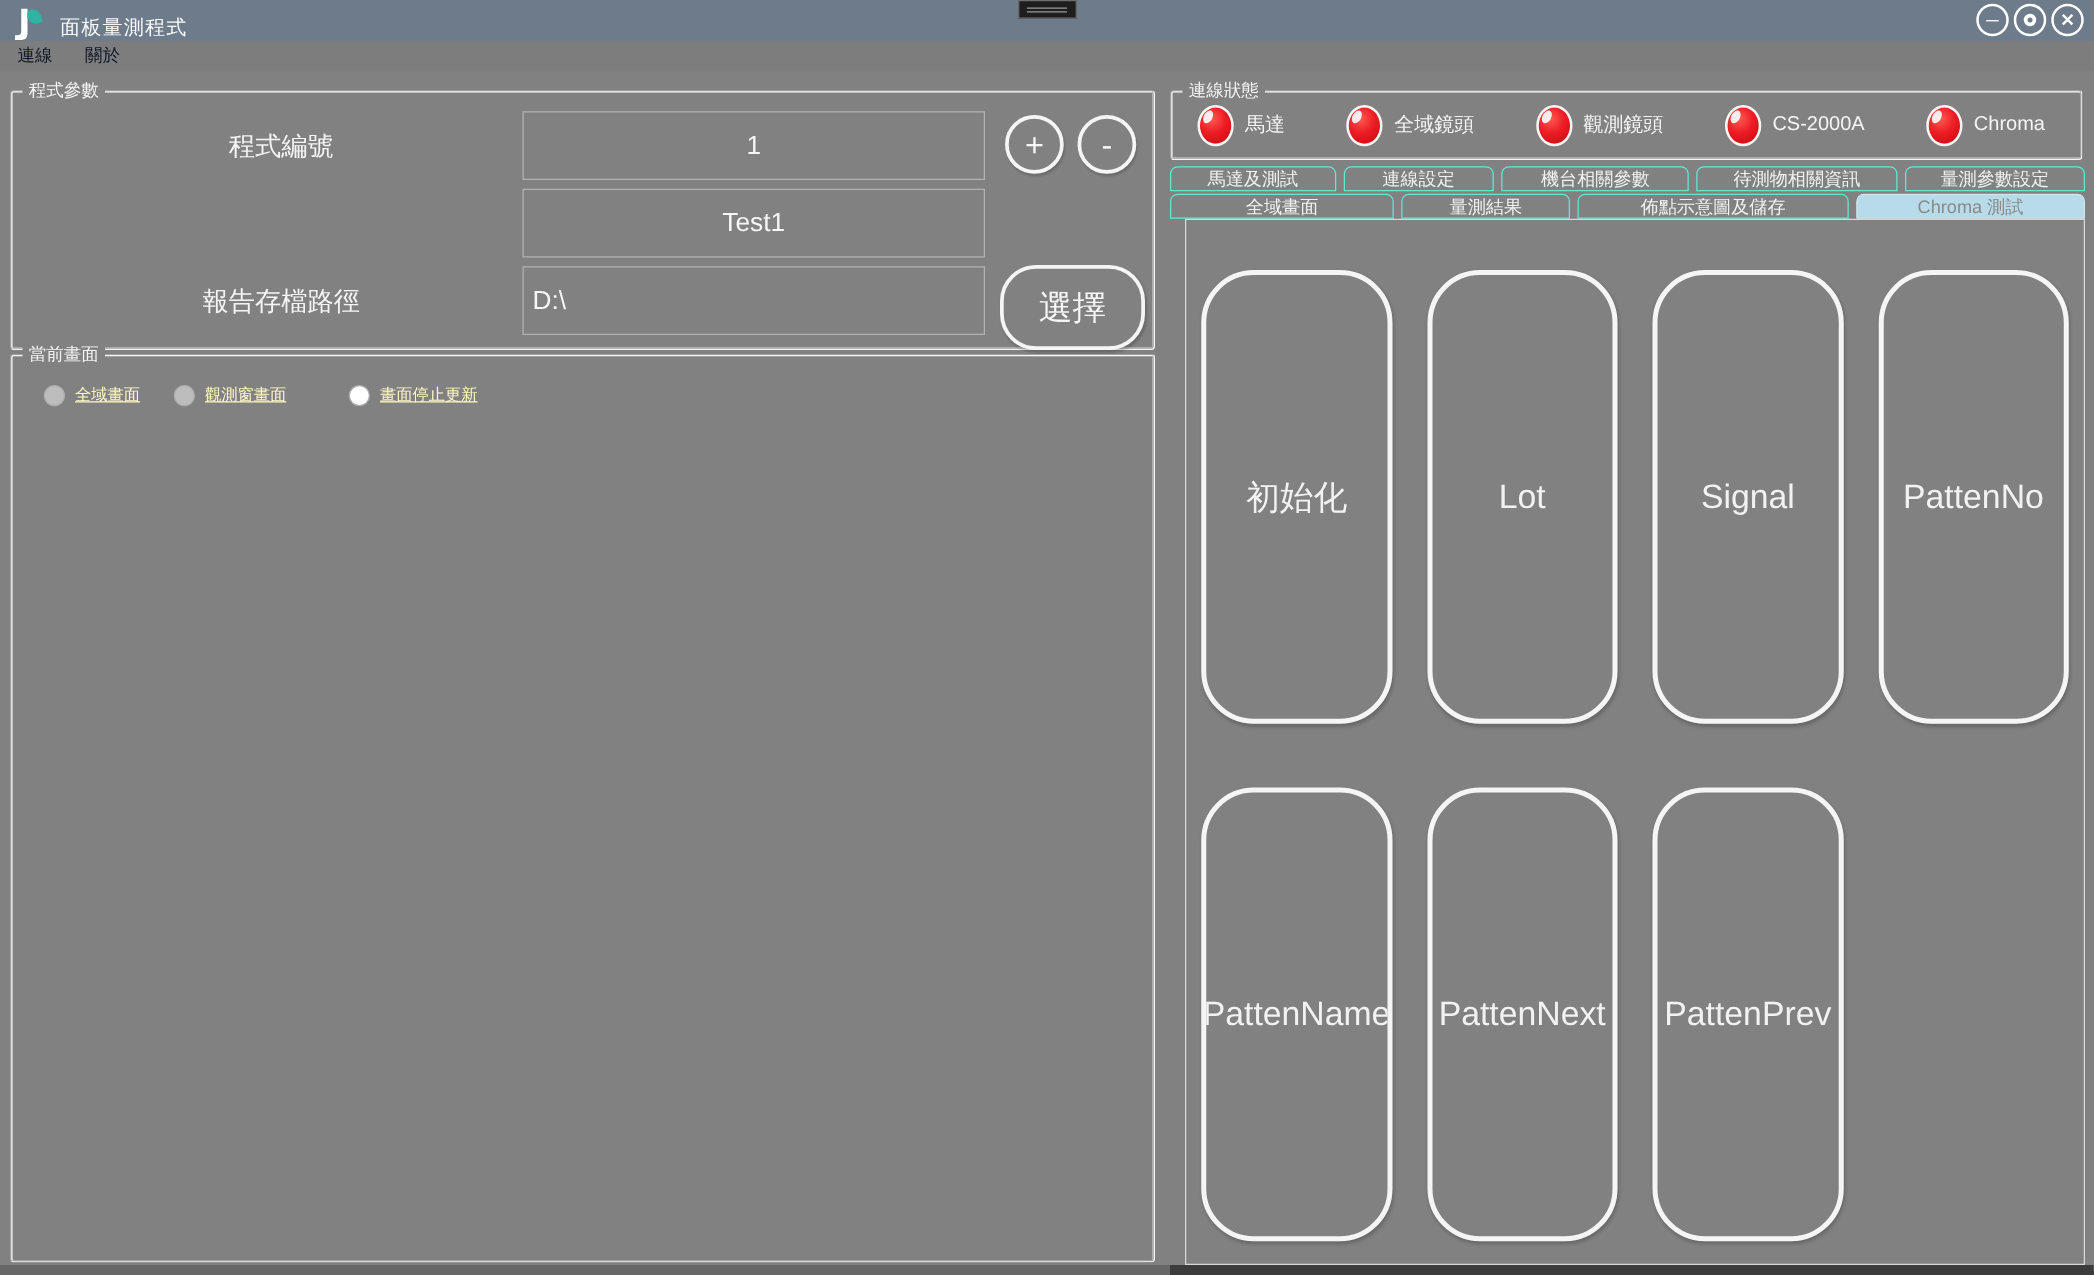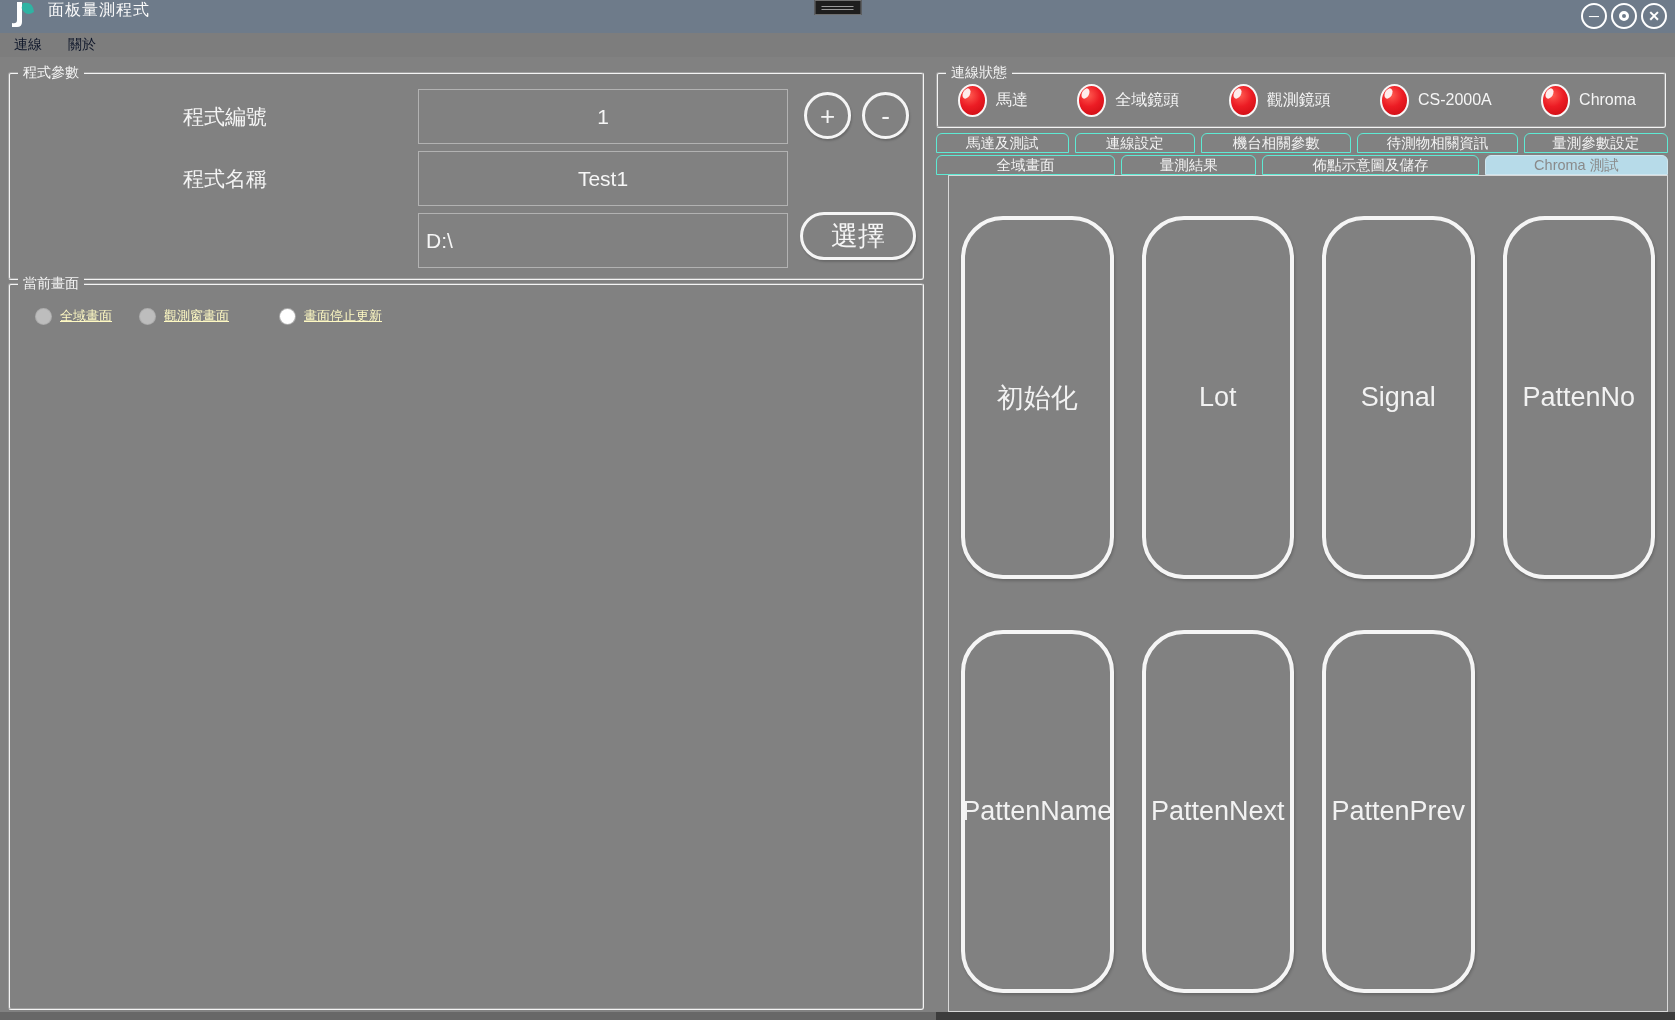--- a/index.html
+++ b/index.html
@@ -7,21 +7,21 @@
   body {
     font-family: "Liberation Sans", sans-serif;
     background: #818181;
     color: #f2f2f2;
     position: relative;
   }
 
   
   .titlebar {
     position: absolute; left:0; top:0; width:1675px; height:33px;
-    background:#6e7b8a; display:flex; align-items:flex-start;
+    background:#6e7b8a; display:flex; align-items:flex-end;
   }
   .app-icon { margin-left:10px; width:26px; height:28px; }
   .app-title { margin-left:12px; font-size:16px; color:#fafafa; letter-spacing:1px; }
   .tablet-handle {
     position:absolute; left:50%; transform:translateX(-50%); top:0;
     width:47px; height:15px; background:#1e1e1e; border:1px solid #6f6f6f;
     display:flex; flex-direction:column; align-items:center; justify-content:center; gap:2px;
   }
   .tablet-handle i { display:block; width:32px; height:1px; background:#9a9a9a; }
   .win-controls { position:absolute; right:8px; top:3px; display:flex; gap:4px; }
@@ -65,21 +65,21 @@
   .fld-input.left-align { text-align:left; padding-left:7px; }
   .round-btn {
     position:absolute; width:47px; height:47px; border-radius:50%;
     border:3px solid #f5f5f5; background:transparent; color:#f5f5f5;
     font-size:26px; display:flex; align-items:center; justify-content:center;
     line-height:1; cursor:pointer; box-shadow:1px 2px 2px rgba(0,0,0,.18);
   }
   #btn-plus { left:794px; top:18px; }
   #btn-minus { left:852px; top:18px; }
   #btn-select {
-    position:absolute; left:790px; top:138px; width:116px; height:48px;
+    position:absolute; left:790px; top:138px; width:116px; height:68px;
     border:3px solid #f5f5f5; border-radius:29px; background:transparent;
     color:#f5f5f5; font-size:27px; display:flex; align-items:center; justify-content:center;
     cursor:pointer; box-shadow:1px 2px 2px rgba(0,0,0,.18);
   }
 
   
   #grp-screen { left:8px; top:283px; width:916px; height:727px; }
   .radio-item { position:absolute; top:22px; display:flex; align-items:center; gap:9px; cursor:pointer; }
   .radio-dot {
     width:15px; height:15px; border-radius:50%; background:#bdbdbd;
@@ -165,23 +165,23 @@
   <span>連線</span>
   <span>關於</span>
 </div>
 
 <div class="groupbox" id="grp-params">
   <span class="legend">程式參數</span>
 
   <span class="fld-label" style="top:15px;">程式編號</span>
   <input class="fld-input" style="top: 15px;" value="1">
 
-  <span class="fld-label" style="top:77px;">程式名稱</span>
   <input class="fld-input" style="top: 77px;" value="Test1">
 
+  <span class="fld-label" style="top:139px;">報告存檔路徑</span>
   <input class="fld-input left-align" style="top: 139px;" value="D:\">
 
   <div class="round-btn" id="btn-plus">+</div>
   <div class="round-btn" id="btn-minus">-</div>
   <div id="btn-select">選擇</div>
 </div>
 
 <div class="groupbox" id="grp-screen">
   <span class="legend">當前畫面</span>
 

